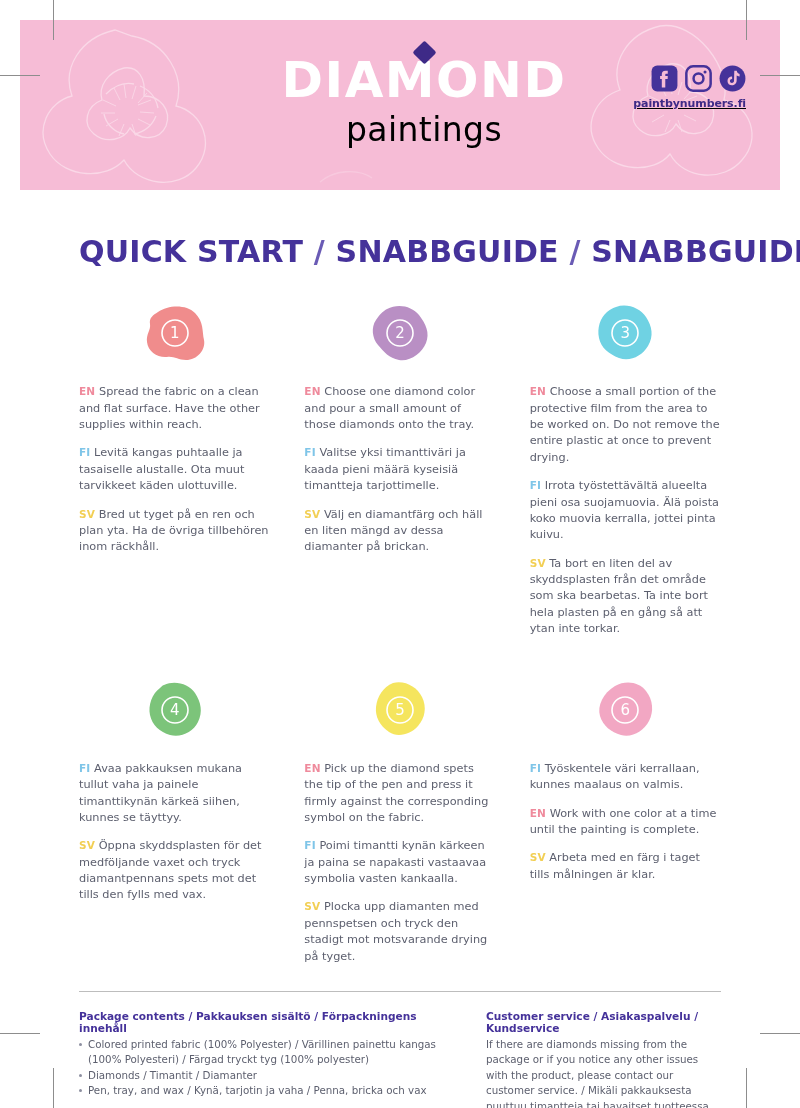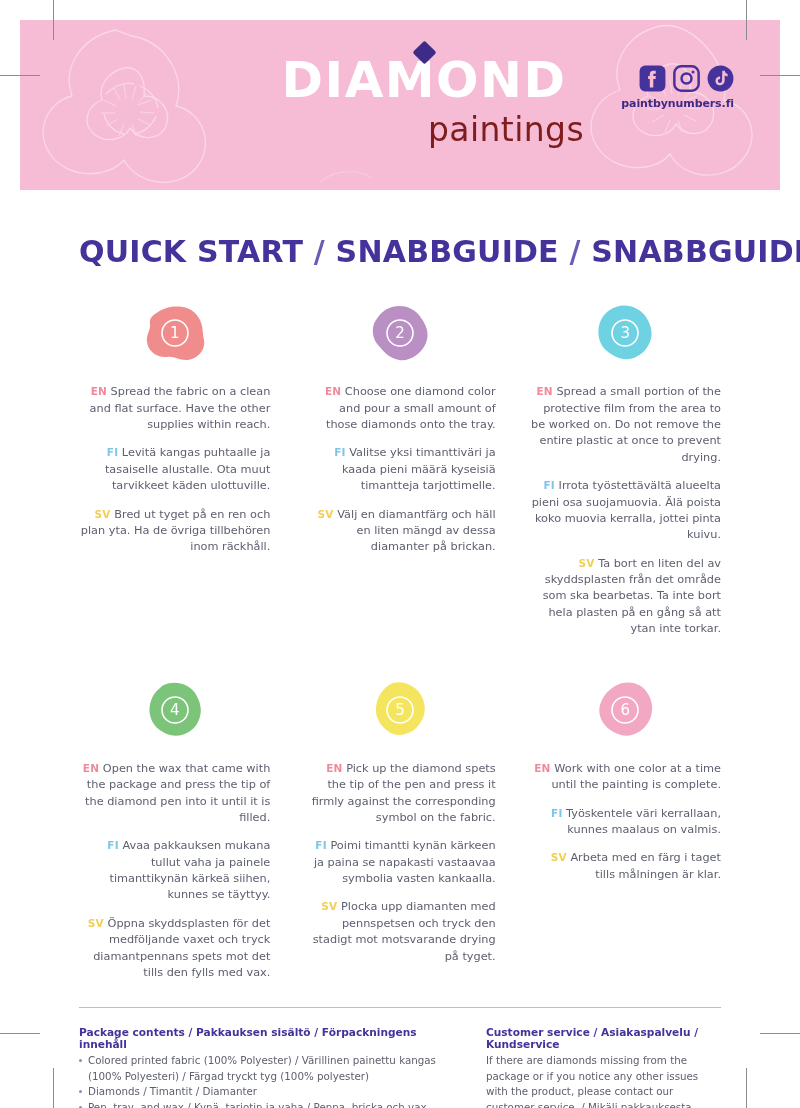--- a/index.html
+++ b/index.html
@@ -82,30 +82,30 @@
     font-size: 50px;
     letter-spacing: 1.5px;
     color: #ffffff;
     line-height: 0.94;
     margin-top: -6px;
   }
   .logo-sub {
     font-family: "DejaVu Sans", sans-serif;
     font-weight: 400;
     font-size: 33px;
-    color: #7f1d1d;
+    color: #000000;
     letter-spacing: 0.4px;
     margin-top: 6px;
-    text-align: right;
   }
   .social-block {
     position: absolute;
-    right: 46px;
+    right: 34px;
     top: 45px;
     text-align: center;
+    text-decoration: underline;
   }
   .social-icons {
     display: flex;
     gap: 7px;
     justify-content: flex-end;
   }
   .soc {
     width: 27px;
     height: 27px;
     display: block;
@@ -169,21 +169,21 @@
     font-size: 15px;
     line-height: 1;
   }
   .step-body { margin-top: 6px; }
   .para {
     font-family: "DejaVu Sans", sans-serif;
     font-size: 11.3px;
     line-height: 1.45;
     color: #5c5f6e;
     margin-bottom: 12px;
-    text-align: right;
+    text-align: left;
   }
   .para:last-child { margin-bottom: 0; margin-top: 7px; }
   .lang {
     font-weight: 700;
     font-size: 10.5px;
     letter-spacing: 0.2px;
   }
   .lang-en { color: #ef8a9c; }
   .lang-fi { color: #7fc5e8; }
   .lang-sv { color: #f2cf54; }
@@ -381,21 +381,21 @@
               <path d="M24 4 C35 0 48 5 54 14 C60 23 62 33 56 43 C50 53 38 59 27 55
                        C17 51 9 45 7 35 C5 25 8 15 15 9 C19 6 21 5 24 4 Z" fill="#6fd2e3"></path>
               <circle cx="33" cy="30" r="13" fill="none" stroke="#ffffff" stroke-width="1.6"></circle>
             </svg>
             <div class="step-num">3</div>
           </div>
         </div>
         <div class="step-body">
           <p class="para">
             <span class="lang lang-en">EN</span>
-            <span>Spread a small portion of the protective film from the area to be worked on. Do not remove the entire plastic at once to prevent drying.</span>
+            <span>Choose a small portion of the protective film from the area to be worked on. Do not remove the entire plastic at once to prevent drying.</span>
           </p>
           <p class="para">
             <span class="lang lang-fi">FI</span>
             <span>Irrota työstettävältä alueelta pieni osa suojamuovia. Älä poista koko muovia kerralla, jottei pinta kuivu.</span>
           </p>
           <p class="para">
             <span class="lang lang-sv">SV</span>
             <span>Ta bort en liten del av skyddsplasten från det område som ska bearbetas. Ta inte bort hela plasten på en gång så att ytan inte torkar.</span>
           </p>
         </div>
@@ -410,24 +410,20 @@
             <svg viewBox="0 0 66 62">
               <path d="M22 5 C33 0 47 4 53 13 C59 22 61 32 56 42 C51 52 39 58 28 55
                        C18 52 10 45 8 35 C6 25 10 14 18 8 C20 6 21 5 22 5 Z" fill="#7cc47a"></path>
               <circle cx="33" cy="30" r="13" fill="none" stroke="#ffffff" stroke-width="1.6"></circle>
             </svg>
             <div class="step-num">4</div>
           </div>
         </div>
         <div class="step-body">
           <p class="para">
-            <span class="lang lang-en">EN</span>
-            <span>Open the wax that came with the package and press the tip of the diamond pen into it until it is filled.</span>
-          </p>
-          <p class="para">
             <span class="lang lang-fi">FI</span>
             <span>Avaa pakkauksen mukana tullut vaha ja painele timanttikynän kärkeä siihen, kunnes se täyttyy.</span>
           </p>
           <p class="para">
             <span class="lang lang-sv">SV</span>
             <span>Öppna skyddsplasten för det medföljande vaxet och tryck diamantpennans spets mot det tills den fylls med vax.</span>
           </p>
         </div>
       </div>
 
@@ -464,26 +460,26 @@
             <svg viewBox="0 0 66 62">
               <path d="M23 6 C34 0 47 2 54 11 C61 20 62 31 57 41 C52 51 40 58 29 55
                        C19 52 11 46 8 36 C5 26 11 13 23 6 Z" fill="#f2a7c3"></path>
               <circle cx="33" cy="30" r="13" fill="none" stroke="#ffffff" stroke-width="1.6"></circle>
             </svg>
             <div class="step-num">6</div>
           </div>
         </div>
         <div class="step-body">
           <p class="para">
+            <span class="lang lang-fi">FI</span>
+            <span>Työskentele väri kerrallaan, kunnes maalaus on valmis.</span>
+          </p>
+          <p class="para">
             <span class="lang lang-en">EN</span>
             <span>Work with one color at a time until the painting is complete.</span>
-          </p>
-          <p class="para">
-            <span class="lang lang-fi">FI</span>
-            <span>Työskentele väri kerrallaan, kunnes maalaus on valmis.</span>
           </p>
           <p class="para">
             <span class="lang lang-sv">SV</span>
             <span>Arbeta med en färg i taget tills målningen är klar.</span>
           </p>
         </div>
       </div>
     </div>
 
     <div class="divider"></div>

